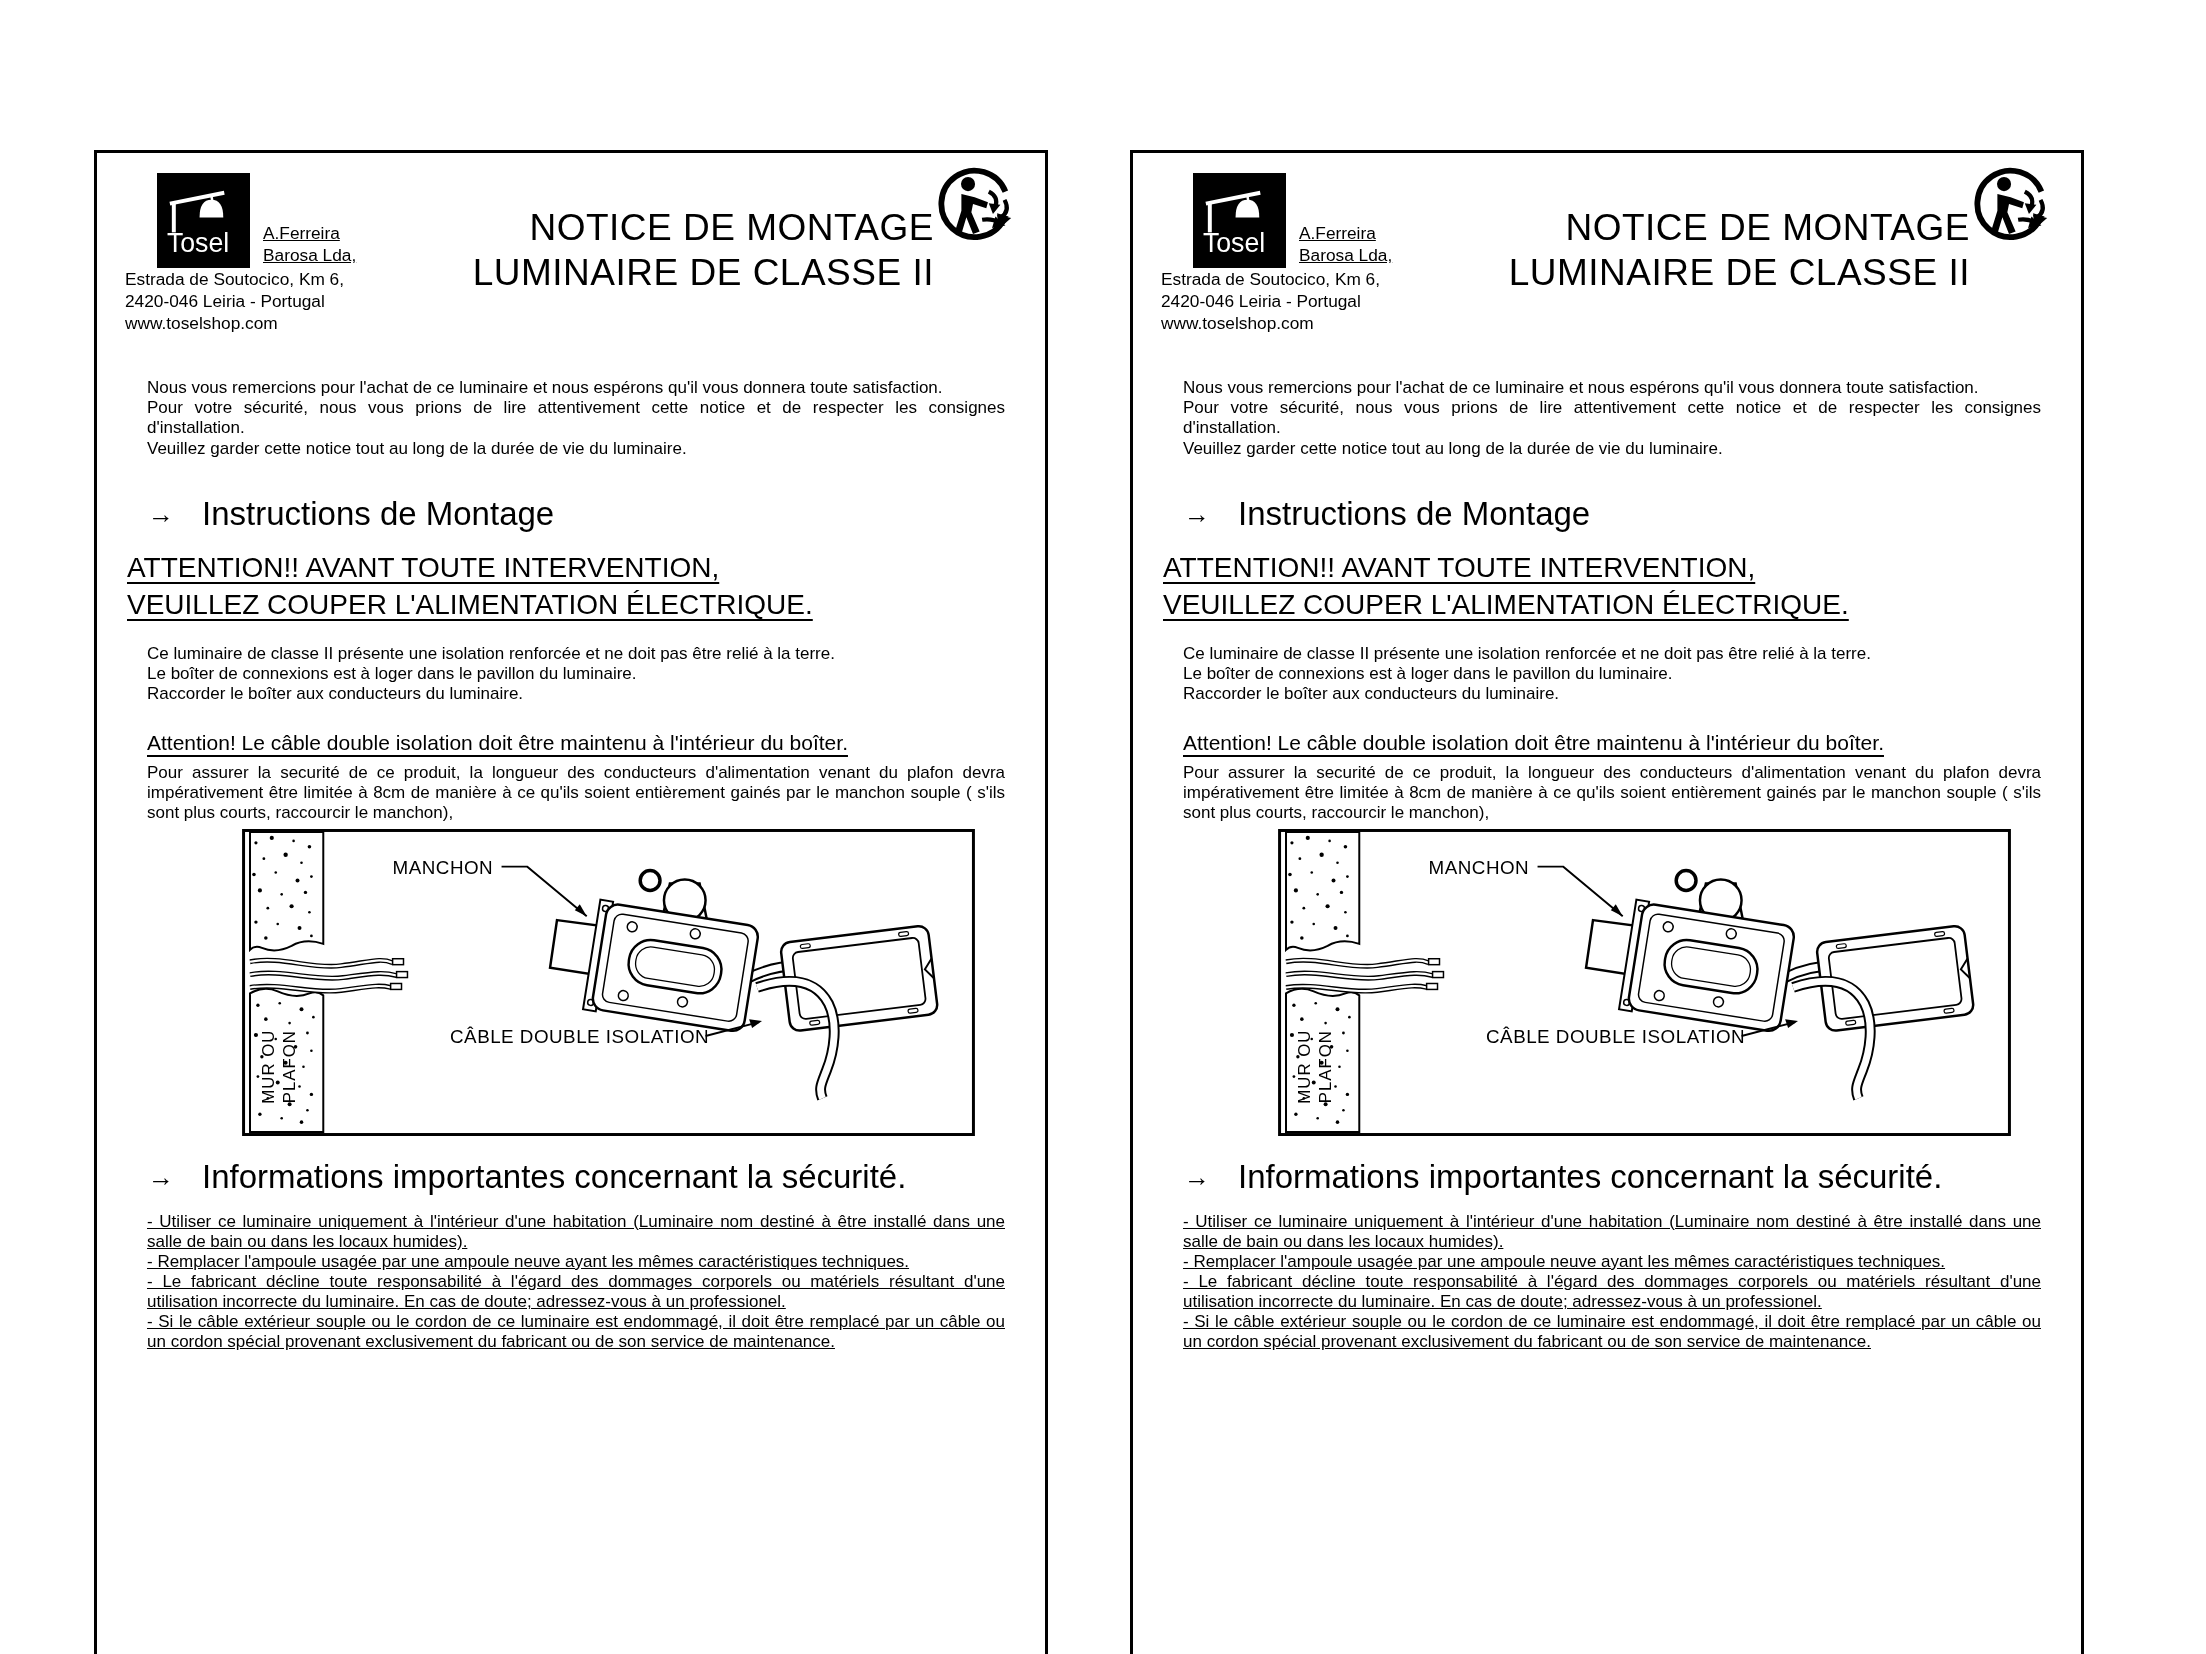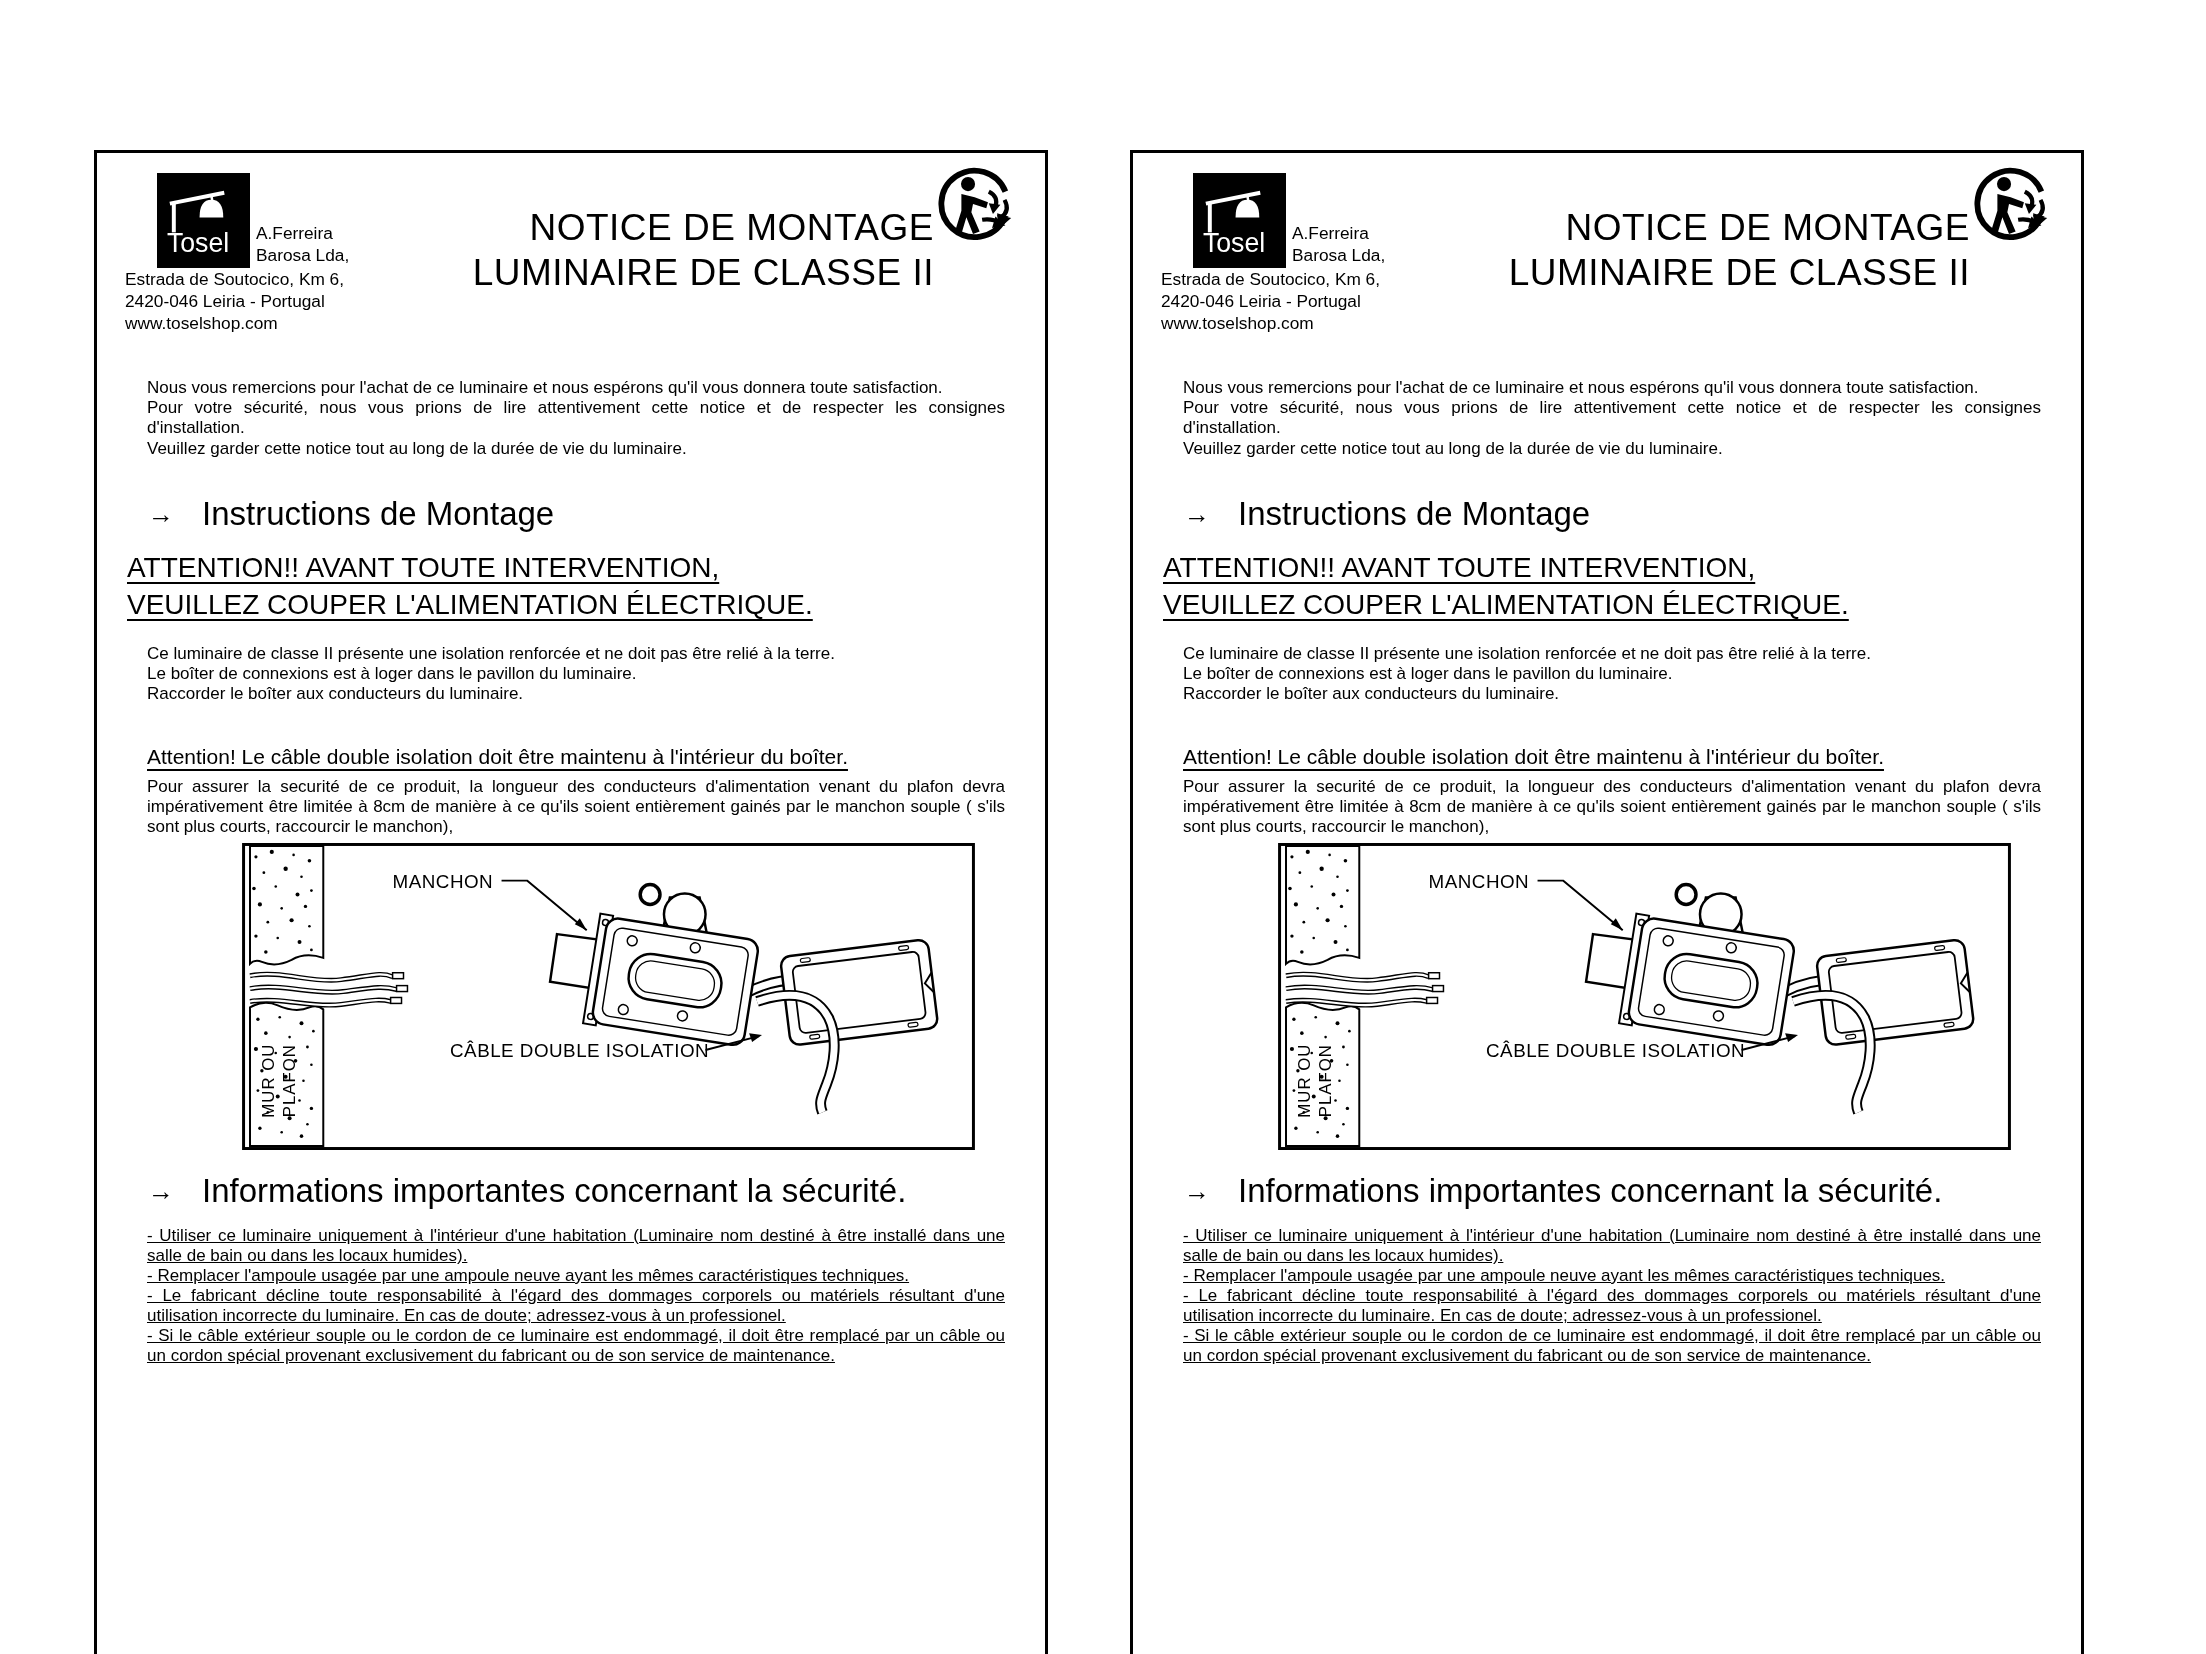--- a/index.html
+++ b/index.html
@@ -5,32 +5,32 @@
   html,body{margin:0;padding:0;background:#ffffff;}
   body{width:2207px;height:1654px;position:relative;font-family:"Liberation Sans",sans-serif;color:#000;}
   .page{position:absolute;top:150px;width:954px;height:1508px;background:#fff;border:3px solid #000;box-sizing:border-box;overflow:hidden;}
   #page-1{left:94px;}
   #page-2{left:1130px;}
 
   .header{display:flex;padding:20px 28px 0 28px;}
   .logo-block{width:265px;flex:0 0 auto;font-size:17.3px;line-height:1.28;}
   .logo-row{display:flex;align-items:flex-end;}
   .logo-square{width:93px;height:95px;margin-left:32px;flex:0 0 auto;}
-  .addr1{margin-left:6px;margin-bottom:2px;}
+  .addr1{margin-left:13px;margin-bottom:2px;text-decoration:underline;}
   .title-block{flex:1;text-align:right;font-size:37px;line-height:1.22;padding-top:32px;letter-spacing:0.5px;}
   .triman{width:83px;flex:0 0 auto;align-self:flex-start;margin-top:-8px;}
 
   .body-text{font-size:17px;line-height:1.18;text-align:justify;}
   .intro{margin:44px 40px 0 50px;}
   .sec-heading{display:flex;align-items:baseline;margin:36px 40px 0 51px;font-size:33px;}
   .sec-arrow{font-size:26px;font-weight:bold;margin-right:28px;transform:translateY(-2px);}
   .warning{margin:16px 30px 0 30px;font-size:28px;line-height:1.34;}
   .u{text-decoration:underline;text-decoration-thickness:2px;text-underline-offset:5px;}
   .p-class2{margin:20px 40px 0 50px;}
-  .p-attention{margin:41px 40px 0 50px;font-size:21px;}
+  .p-attention{margin:27px 40px 0 50px;font-size:21px;}
   .p-length{margin:8px 40px 0 50px;}
   .diagram{display:block;margin:6px 0 0 145px;}
   .sec-heading2{margin-top:22px;}
   .safety{margin:16px 40px 0 50px;}
   .safety div{text-align:justify;text-decoration:underline;}
 </style>
 </head>
 <body>
 
 <div class="page" id="page-1">

